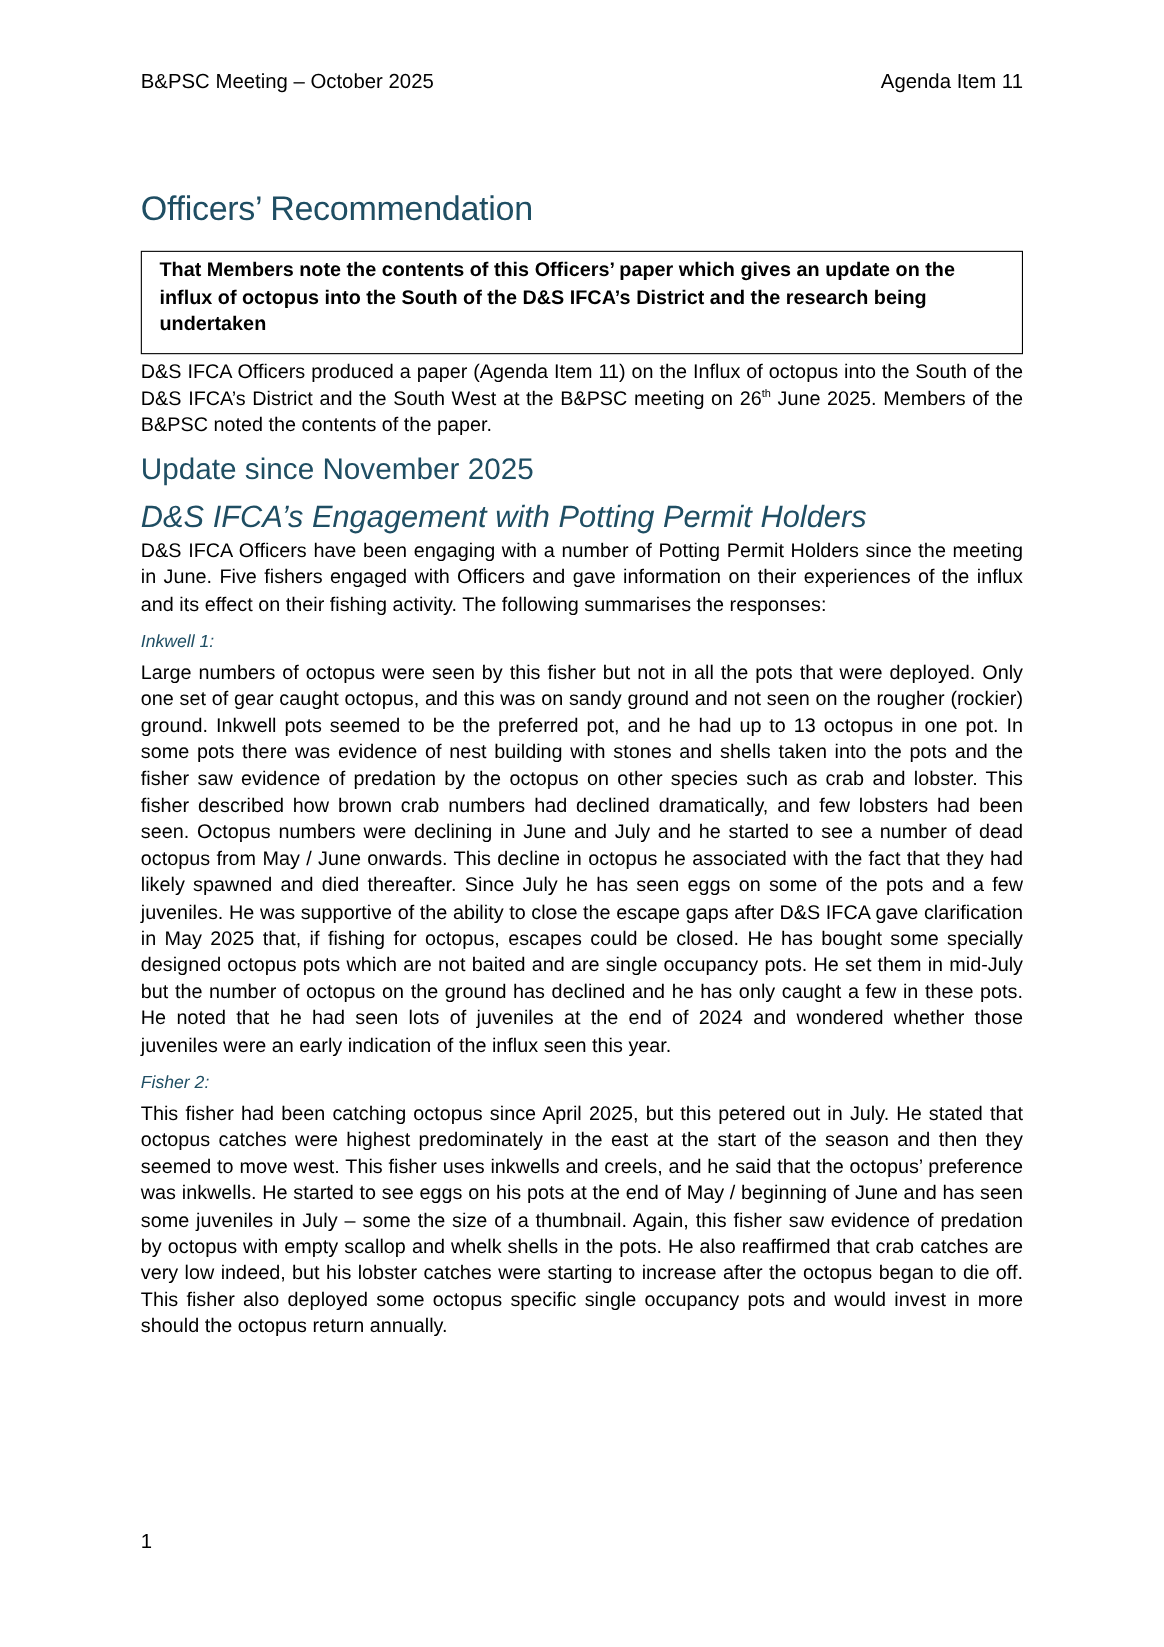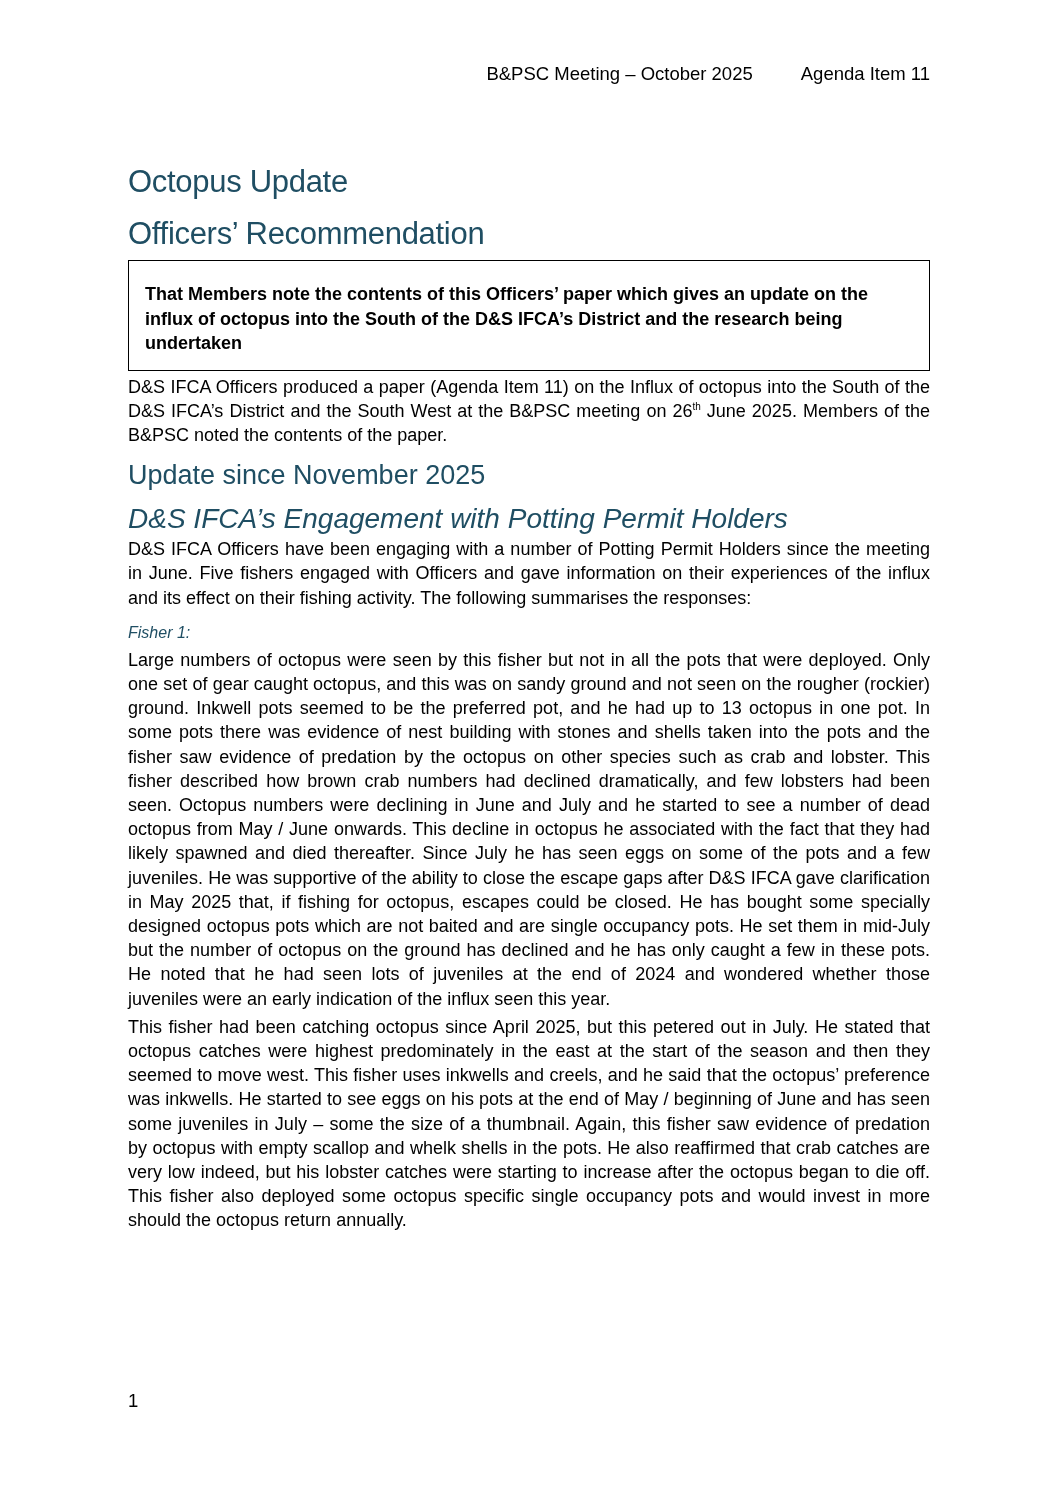--- a/index.html
+++ b/index.html
@@ -10,21 +10,21 @@
       font-family: "Liberation Sans", sans-serif;
       color: #000000;
       overflow: hidden;
     }
     .page-header {
       position: absolute;
       top: 62px;
       left: 128px;
       width: 802px;
       display: flex;
-      justify-content: flex-end;
+      justify-content: space-between;
       font-size: 18.5px;
       line-height: 24px;
       gap: 48px;
     }
     .content {
       position: absolute;
       left: 128px;
       top: 160px;
       width: 802px;
     }
@@ -38,23 +38,23 @@
     }
     h2.sub {
       margin: 14px 0 0 0;
       font-weight: normal;
       font-size: 31px;
       line-height: 32px;
       color: var(--heading-color, #1f4e63);
       letter-spacing: -0.3px;
     }
     .rec-box {
-      margin-top: 10px;
+      margin-top: 22px;
       border: 1.5px solid #000;
-      padding: 21px 16px 14px 16px;
+      padding: 4px 16px 14px 16px;
       font-weight: bold;
       font-size: 18px;
       line-height: 24.5px;
     }
     h2.section {
       margin: 6px 0 0 0;
       font-weight: normal;
       font-size: 27px;
       line-height: 36px;
       color: var(--heading-color, #1f4e63);
@@ -90,32 +90,32 @@
   </style>
 </head>
 <body style="--heading-color: #1f4e63;">
 
 <div class="page-header">
   <span>B&amp;PSC Meeting – October 2025</span>
   <span>Agenda Item 11</span>
 </div>
 
 <div class="content">
-  <h1 class="title">Octopus Update</h1>
 
   <h2 class="sub">Officers’ Recommendation</h2>
   <div class="rec-box">
     <span>That Members note the contents of this Officers’ paper which gives an update on the influx of octopus into the South of the D&amp;S IFCA’s District and the research being undertaken</span>
   </div>
 
   <p class="body"><span>D&amp;S IFCA Officers produced a paper (Agenda Item 11) on the Influx of octopus into the South of the D&amp;S IFCA’s District and the South West at the B&amp;PSC meeting on 26</span><sup>th</sup><span> June 2025. Members of the B&amp;PSC noted the contents of the paper.</span></p>
 
   <h2 class="section" style="margin-top:10px">Update since November 2025</h2>
   <h3 class="subsection">D&amp;S IFCA’s Engagement with Potting Permit Holders</h3>
   <p class="body">D&amp;S IFCA Officers have been engaging with a number of Potting Permit Holders since the meeting in June.  Five fishers engaged with Officers and gave information on their experiences of the influx and its effect on their fishing activity.  The following summarises the responses:</p>
 
-  <div class="fisher-label">Fisher 1:</div>
+  <div class="fisher-label">Inkwell 1:</div>
   <p class="body">Large numbers of octopus were seen by this fisher but not in all the pots that were deployed. Only one set of gear caught octopus, and this was on sandy ground and not seen on the rougher (rockier) ground.  Inkwell pots seemed to be the preferred pot, and he had up to 13 octopus in one pot.  In some pots there was evidence of nest building with stones and shells taken into the pots and the fisher saw evidence of predation by the octopus on other species such as crab and lobster.  This fisher described how brown crab numbers had declined dramatically, and few lobsters had been seen.  Octopus numbers were declining in June and July and he started to see a number of dead octopus from May / June onwards.  This decline in octopus he associated with the fact that they had likely spawned and died thereafter.  Since July he has seen eggs on some of the pots and a few juveniles.  He was supportive of the ability to close the escape gaps after D&amp;S IFCA gave clarification in May 2025 that, if fishing for octopus, escapes could be closed.  He has bought some specially designed octopus pots which are not baited and are single occupancy pots.  He set them in mid-July but the number of octopus on the ground has declined and he has only caught a few in these pots. He noted that he had seen lots of juveniles at the end of 2024 and wondered whether those juveniles were an early indication of the influx seen this year.</p>
 
+  <div class="fisher-label">Fisher 2:</div>
   <p class="body">This fisher had been catching octopus since April 2025, but this petered out in July.  He stated that octopus catches were highest predominately in the east at the start of the season and then they seemed to move west.  This fisher uses inkwells and creels, and he said that the octopus’ preference was inkwells.  He started to see eggs on his pots at the end of May / beginning of June and has seen some juveniles in July – some the size of a thumbnail.  Again, this fisher saw evidence of predation by octopus with empty scallop and whelk shells in the pots.  He also reaffirmed that crab catches are very low indeed, but his lobster catches were starting to increase after the octopus began to die off.  This fisher also deployed some octopus specific single occupancy pots and would invest in more should the octopus return annually.</p>
 </div>
 
 <div class="page-number">1</div>
 
 </body></html>

